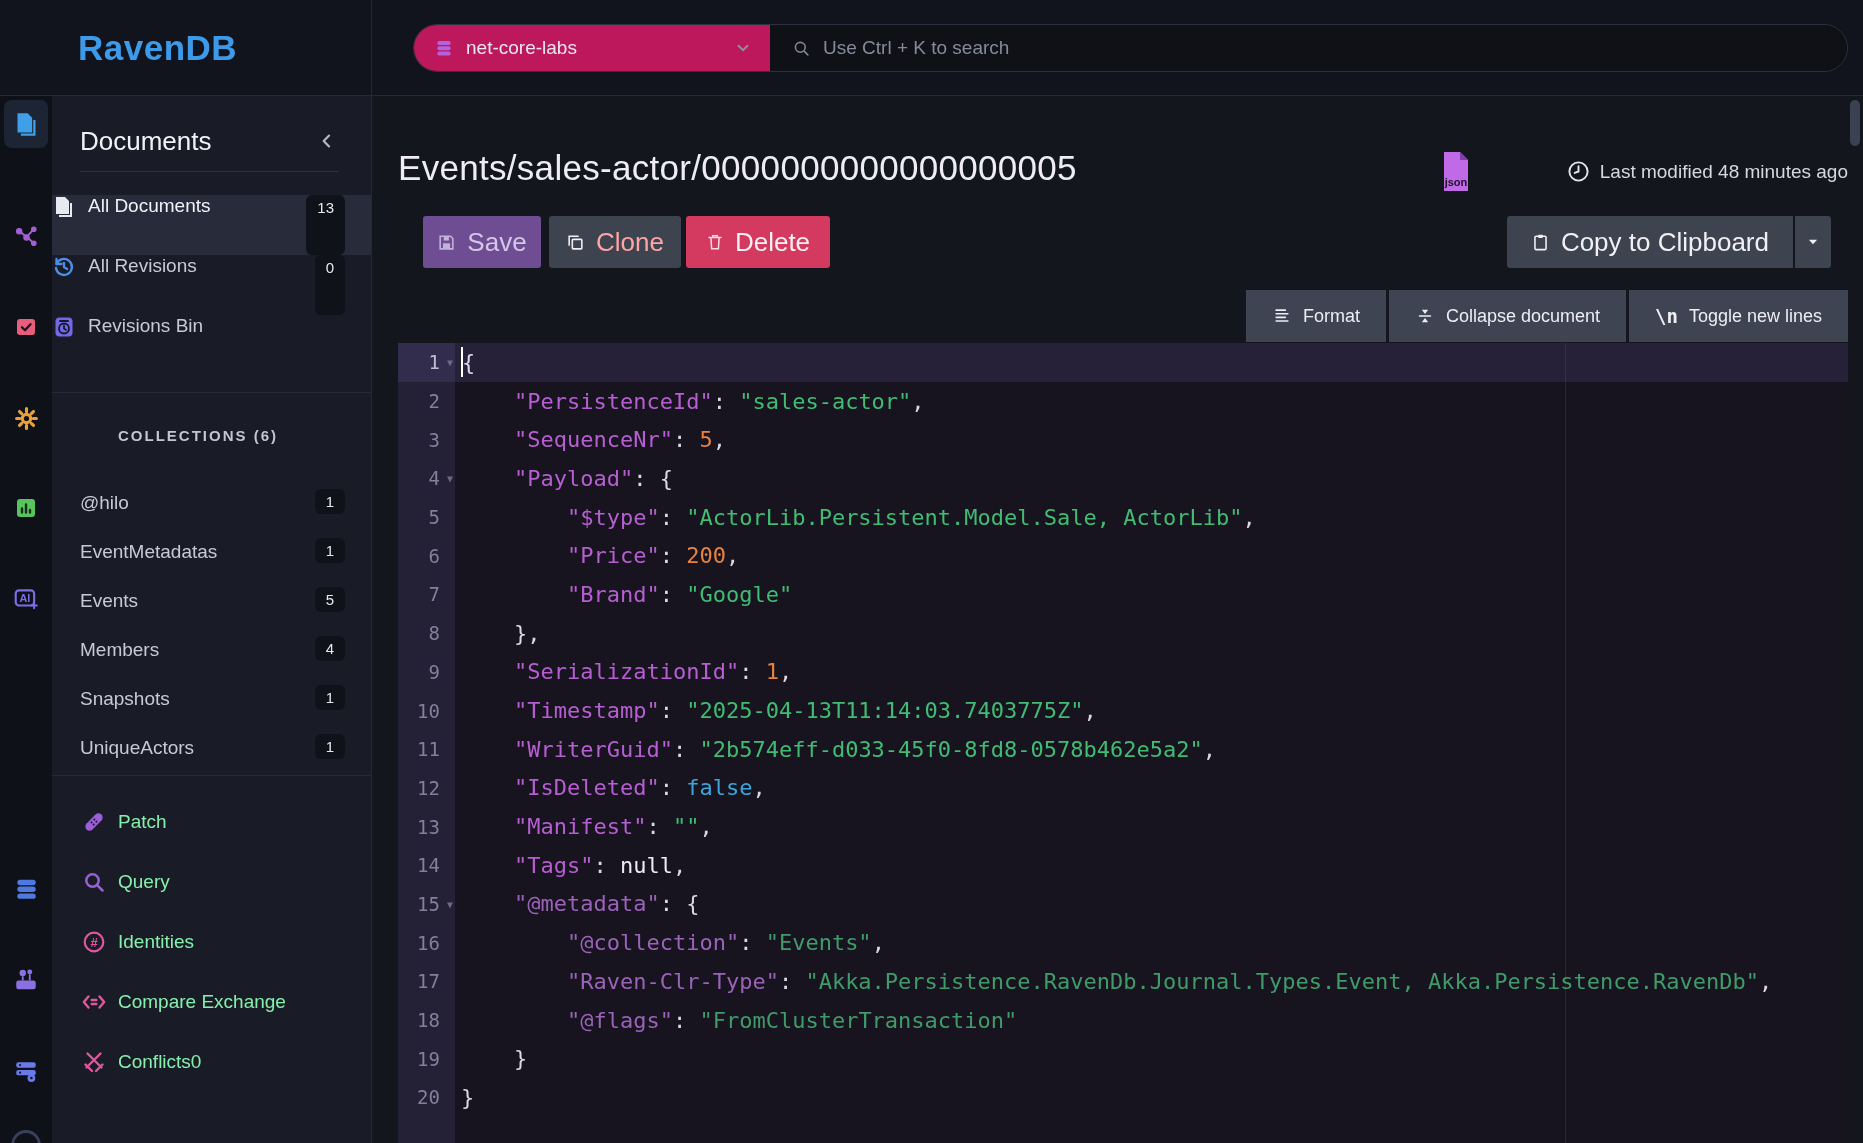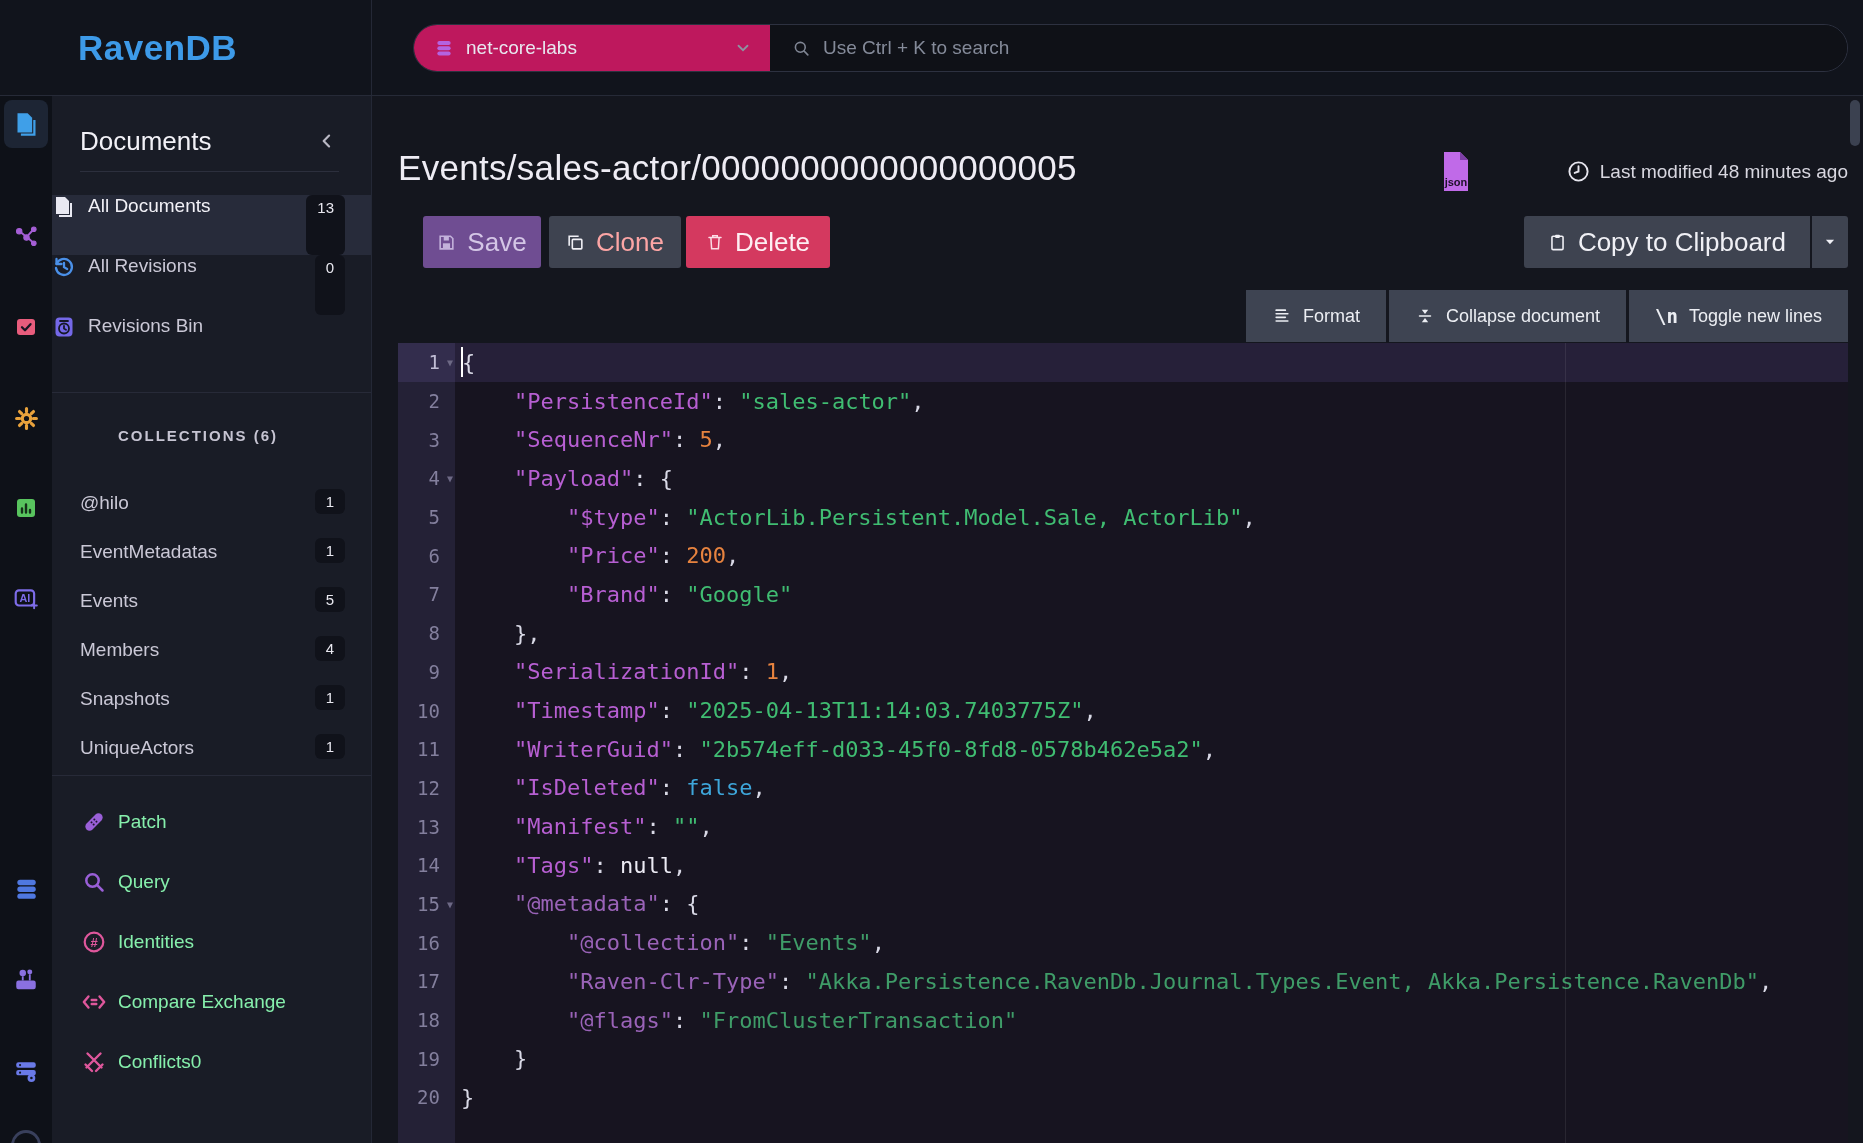--- a/index.html
+++ b/index.html
@@ -42,21 +42,21 @@
   .t-row .mi { width:24px; height:24px; display:flex; margin-right:12px; flex:none; }
 
   
   .doc-title { position:absolute; left:398px; top:148px; font-size:35px; color:#eeecf4; font-weight:400; letter-spacing:.3px; }
   .json-icon { position:absolute; left:1443px; top:151px; }
   .modified { position:absolute; right:15px; top:160px; display:flex; align-items:flex-end; gap:10px; color:#d8d7e0; font-size:19px; }
   .btn { display:inline-flex; align-items:center; justify-content:center; gap:11px; height:52px; border:none; border-radius:3px; font-size:26px; font-family:"Liberation Sans",sans-serif; cursor:pointer; }
   .btn-save { position:absolute; left:423px; top:216px; width:118px; background:#6f4d92; color:#d4c6e6; }
   .btn-clone { position:absolute; left:549px; top:216px; width:132px; background:#3e4350; color:#fca5a5; }
   .btn-delete { position:absolute; left:686px; top:216px; width:144px; background:#d4395f; color:#fdeef2; }
-  .btn-copy-wrap { position:absolute; right:15px; top:216px; height:39px; display:flex;padding-left:16px; }
+  .btn-copy-wrap { position:absolute; right:32px; top:216px; height:39px; display:flex;padding-left:16px; }
   .btn-copy { border-radius:3px 0 0 3px; background:#3e4350; color:#f0f0f5; padding:0 24px; }
   .btn-copy-caret { width:36px; border-radius:0 3px 3px 0; background:#3e4350; margin-left:2px; color:#f0f0f5; }
   .fmt-row { position:absolute; right:15px; top:290px; height:52px; display:flex; gap:3px;align-items:flex-end; }
   .fmt-btn { background:#3e4452; color:#eceef3; padding:0 26px; font-size:18px; border-radius:0; }
   .nl-glyph { font-weight:bold; font-size:19px; font-family:"DejaVu Sans Mono",monospace; }
 
   
   .editor { position:absolute; left:398px; top:343px; right:15px; bottom:0; background:#171420; overflow:hidden; cursor:text; }
   .gutter-strip { position:absolute; left:0; top:0; bottom:0; width:57px; background:#242136; }
   .ruler { position:absolute; left:1167px; top:0; bottom:0; width:1px; background:rgba(255,255,255,0.08); }

